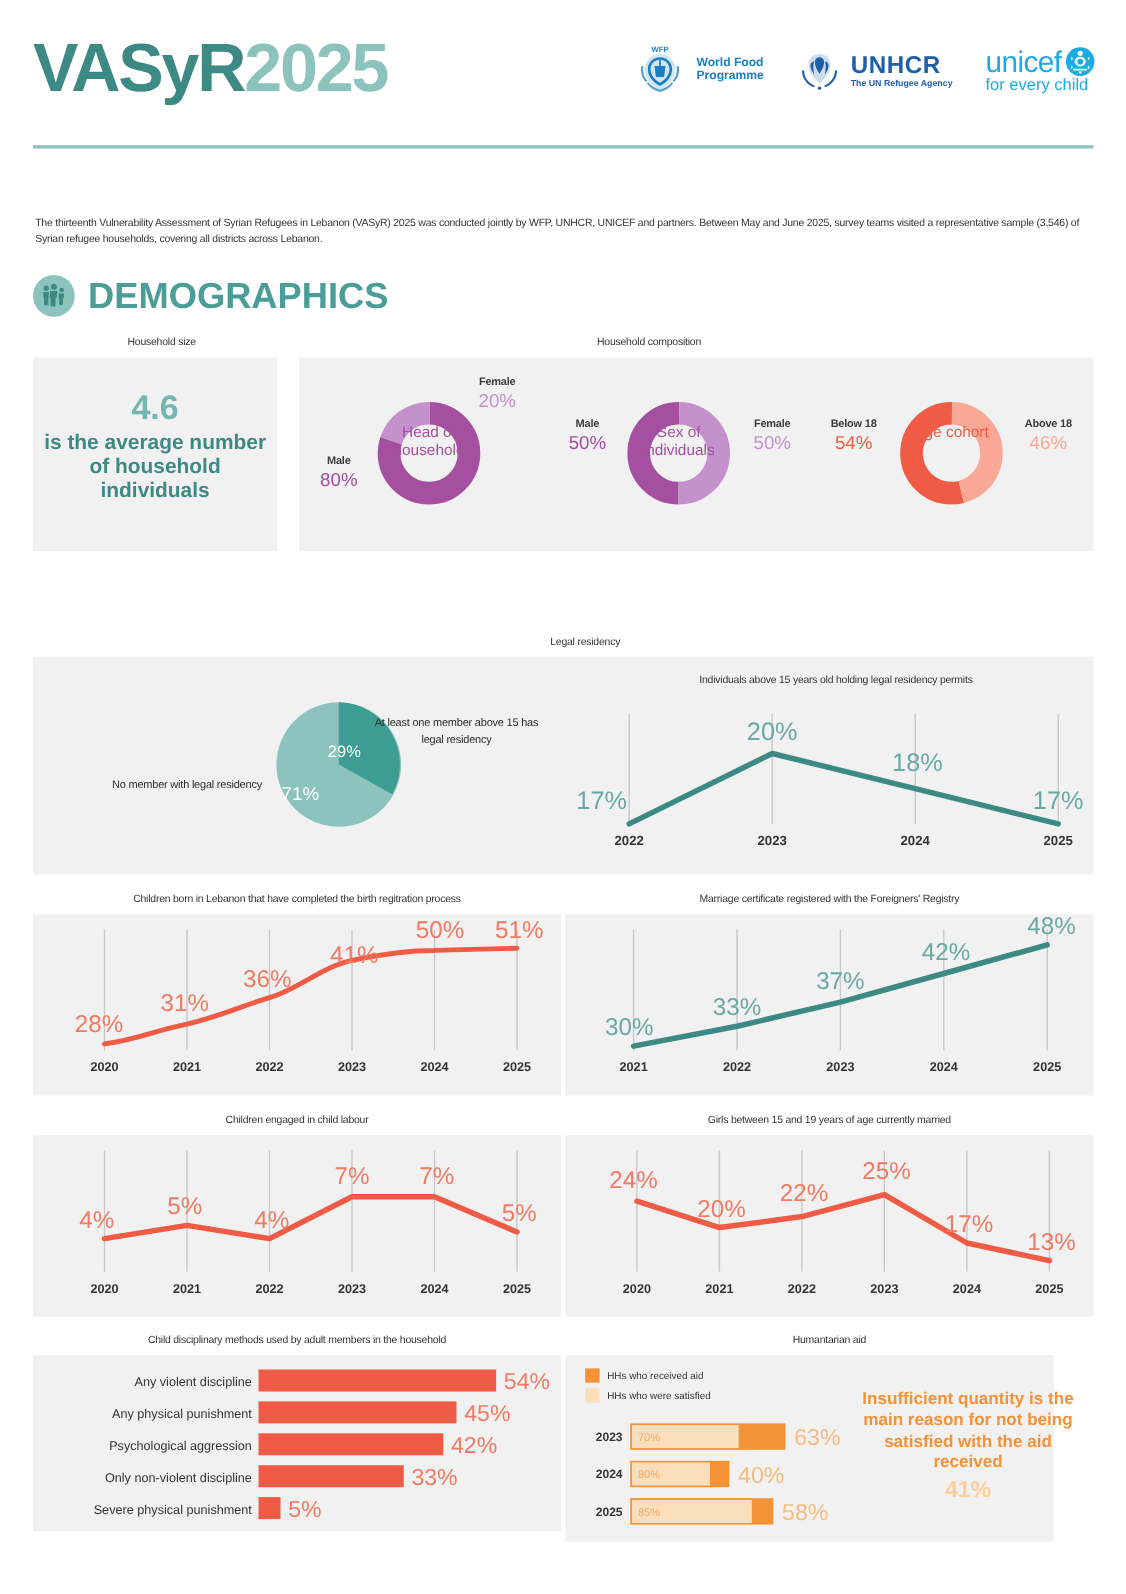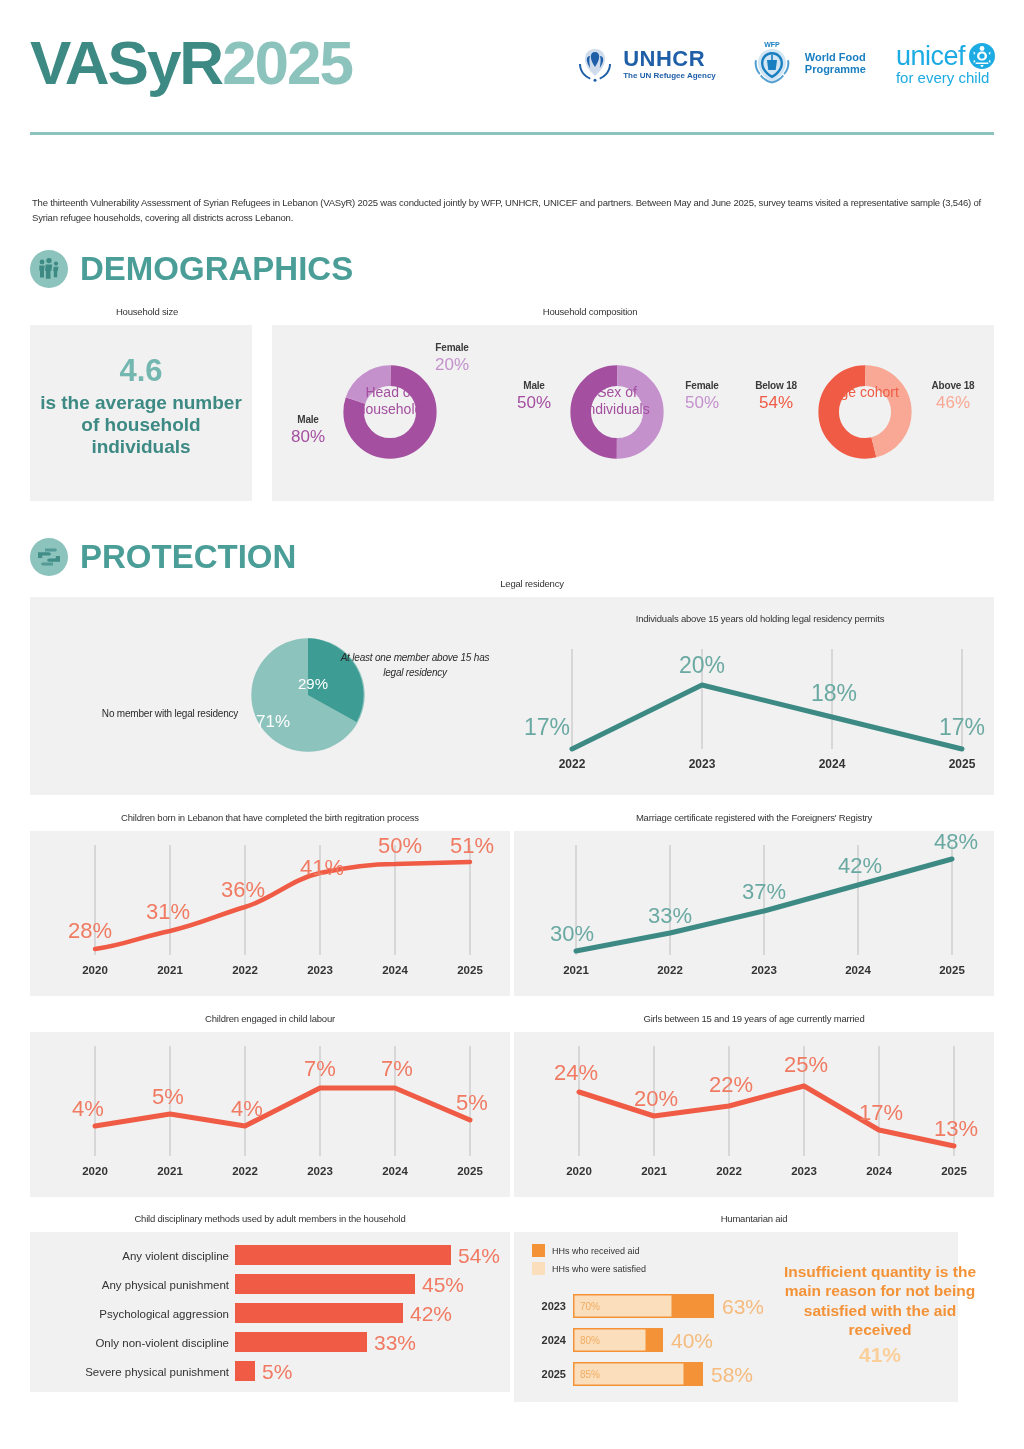--- a/index.html
+++ b/index.html
@@ -72,54 +72,54 @@
 </style>
 </head>
 <body>
 
 <div class="page">
 
   <div class="header">
     <div class="logo-vasyr"><span class="a">VASyR</span><span class="b">2025</span></div>
 
     <div class="partner-logos">
+
+      <div class="plogo">
+        <svg class="wfp-mark" width="52" height="52" viewBox="0 0 52 52">
+          <g fill="#1a7fc1">
+            <text x="26" y="9" font-size="7" font-weight="bold" text-anchor="middle" font-family="Liberation Sans, sans-serif">WFP</text>
+            <path d="M26 11c-8 0-14 6-14 14s6 15 14 19c8-4 14-11 14-19s-6-14-14-14z" opacity=".2"></path>
+            <path d="M26 14c-6.2 0-11 4.7-11 11 0 6.6 4.8 12 11 15.2C32.2 37 37 31.6 37 25c0-6.3-4.8-11-11-11zm0 2.4c4.8 0 8.6 3.7 8.6 8.6 0 5.2-3.7 9.5-8.6 12.3-4.9-2.8-8.6-7.1-8.6-12.3 0-4.9 3.8-8.6 8.6-8.6z"></path>
+            <path d="M21 22h10l-1.3 10h-7.4z"></path>
+            <rect x="25.2" y="16.5" width="1.6" height="6"></rect>
+            <path d="M9 22c-1.2 5 .5 11 4.3 14.8l1.3-1.4C11.4 32 10 26.8 11 22.4zM43 22c1.2 5-.5 11-4.3 14.8l-1.3-1.4C40.6 32 42 26.8 41 22.4z" opacity=".75"></path>
+            <path d="M14 38c3 4 7.5 6.6 12 7.6 4.5-1 9-3.6 12-7.6l-1.4-1.2C33.8 40.4 30 42.6 26 43.5c-4-0.9-7.8-3.1-10.6-6.7z" opacity=".75"></path>
+          </g>
+        </svg>
+        <span class="wfp-txt">World Food<br>Programme</span>
+      </div>
 
       <div class="plogo">
         <svg class="unhcr-mark" width="42" height="42" viewBox="0 0 42 42">
           <g fill="#1f5fa8">
             <path d="M21 6c-6 0-10 4-10 10 0 7 5 12 10 17 5-5 10-10 10-17 0-6-4-10-10-10z" opacity=".22"></path>
             <path d="M21 9c-2.6 0-4.2 2-4.2 4.6 0 4 2.1 7 4.2 10.4 2.1-3.4 4.2-6.4 4.2-10.4C25.2 11 23.6 9 21 9z"></path>
             <path d="M16 13c-2 0-3.2 1.6-3.2 3.6 0 3.3 1.8 5.8 3.4 8.4-.5-3-.8-5.3-.8-8 0-1.4.2-2.8.6-4z"></path>
             <path d="M26 13c2 0 3.2 1.6 3.2 3.6 0 3.3-1.8 5.8-3.4 8.4.5-3 .8-5.3.8-8 0-1.4-.2-2.8-.6-4z"></path>
             <path d="M5 21c0 7 4.5 13 11 15.4l.6-1.7C11 32.5 7 27.3 7 21z"></path>
             <path d="M37 21c0 7-4.5 13-11 15.4l-.6-1.7C30.9 32.5 35 27.3 35 21z"></path>
             <circle cx="21" cy="37.2" r="1.5"></circle>
           </g>
         </svg>
         <span class="plogo-txt">
           <span class="big">UNHCR</span>
           <span class="small">The UN Refugee Agency</span>
         </span>
       </div>
 
-      <div class="plogo">
-        <svg class="wfp-mark" width="52" height="52" viewBox="0 0 52 52">
-          <g fill="#1a7fc1">
-            <text x="26" y="9" font-size="7" font-weight="bold" text-anchor="middle" font-family="Liberation Sans, sans-serif">WFP</text>
-            <path d="M26 11c-8 0-14 6-14 14s6 15 14 19c8-4 14-11 14-19s-6-14-14-14z" opacity=".2"></path>
-            <path d="M26 14c-6.2 0-11 4.7-11 11 0 6.6 4.8 12 11 15.2C32.2 37 37 31.6 37 25c0-6.3-4.8-11-11-11zm0 2.4c4.8 0 8.6 3.7 8.6 8.6 0 5.2-3.7 9.5-8.6 12.3-4.9-2.8-8.6-7.1-8.6-12.3 0-4.9 3.8-8.6 8.6-8.6z"></path>
-            <path d="M21 22h10l-1.3 10h-7.4z"></path>
-            <rect x="25.2" y="16.5" width="1.6" height="6"></rect>
-            <path d="M9 22c-1.2 5 .5 11 4.3 14.8l1.3-1.4C11.4 32 10 26.8 11 22.4zM43 22c1.2 5-.5 11-4.3 14.8l-1.3-1.4C40.6 32 42 26.8 41 22.4z" opacity=".75"></path>
-            <path d="M14 38c3 4 7.5 6.6 12 7.6 4.5-1 9-3.6 12-7.6l-1.4-1.2C33.8 40.4 30 42.6 26 43.5c-4-0.9-7.8-3.1-10.6-6.7z" opacity=".75"></path>
-          </g>
-        </svg>
-        <span class="wfp-txt">World Food<br>Programme</span>
-      </div>
-
       <div class="unicef">
         <span class="u1">
           <span>unicef</span>
           <svg width="28" height="28" viewBox="0 0 28 28">
             <circle cx="14" cy="14" r="13" fill="#1cabe2"></circle>
             <g fill="#fff">
               <circle cx="14" cy="6.5" r="2.4"></circle>
               <path d="M14 9.5c-3 0-5 2-5 4.5s2 4.5 5 4.5 5-2 5-4.5-2-4.5-5-4.5zm0 2a2.6 2.6 0 110 5.2 2.6 2.6 0 010-5.2z"></path>
               <path d="M5.5 9.5l2 1.6-1.6 2zM22.5 9.5l-2 1.6 1.6 2zM5.5 21l2-1.6-1.6-2zM22.5 21l-2-1.6 1.6-2zM14 25.4l1.8-2.4h-3.6z"></path>
               <rect x="7.5" y="20.5" width="13" height="1.5" rx=".7"></rect>
@@ -199,44 +199,31 @@
     <div class="dlab" style="left:464px;top:55px;width:80px;">
       <span class="nm">Below 18</span>
       <span class="vl" style="color:#ef5b45;">54%</span>
     </div>
     <div class="dlab" style="left:642px;top:55px;width:78px;">
       <span class="nm">Above 18</span>
       <span class="vl" style="color:#f8a894;">46%</span>
     </div>
   </div>
 
-  <div class="sec-head" style="left:30px;top:538px;">
-    <span class="sec-badge">
-      <svg width="26" height="26" viewBox="0 0 26 26">
-        <g fill="#3d8a84">
-          <path d="M2 8.2h10.6c1.3 0 2.2.8 2.2 1.7s-.9 1.7-2.2 1.7H7.4c-.9 0-1.5.5-1.5 1.2s.6 1.2 1.5 1.2H2z" opacity=".95"></path>
-          <path d="M24 17.8H13.4c-1.3 0-2.2-.8-2.2-1.7s.9-1.7 2.2-1.7h5.2c.9 0 1.5-.5 1.5-1.2s-.6-1.2-1.5-1.2H24z" opacity=".95"></path>
-          <path d="M9 4.6h10c1 0 1.8.6 1.8 1.4S20 7.4 19 7.4H9z" opacity=".7"></path>
-          <path d="M17 21.4H7c-1 0-1.8-.6-1.8-1.4s.8-1.4 1.8-1.4h10z" opacity=".7"></path>
-        </g>
-      </svg>
-    </span>
-    <span class="sec-title">PROTECTION</span>
-  </div>
 
   <div class="cap" style="left:412px;top:578px;width:240px;">Legal residency</div>
   <div class="panel" style="left:30px;top:597px;width:964px;height:198px;">
 
     <svg width="126" height="126" viewBox="0 0 100 100" style="position:absolute;left:215px;top:35px;">
       <circle cx="50" cy="50" r="45" fill="#8cc3bd"></circle>
       <path d="M50 50 L50 5 A45 45 0 0 1 88.6 71.5 Z" fill="#3d9c93"></path>
     </svg>
     <div style="position:absolute;left:268px;top:78px;font-size:15px;color:#ffffff;">29%</div>
     <div style="position:absolute;left:226px;top:115px;font-size:17px;color:#ffffff;">71%</div>
-    <div class="pielab" style="left:310px;top:54px;width:150px;text-align:center;font-style:italic;">At least one member above 15 has legal residency</div>
+    <div class="pielab" style="left:310px;top:54px;width:150px;text-align:center;">At least one member above 15 has legal residency</div>
     <div class="pielab" style="left:70px;top:110px;width:140px;text-align:center;">No member with legal residency</div>
 
     <div class="cap" style="left:510px;top:16px;width:440px;">Individuals above 15 years old holding legal residency permits</div>
 
     <svg width="440" height="140" viewBox="0 0 440 140" style="position:absolute;left:512px;top:40px;">
       <g stroke="#c9c9c9" stroke-width="1.3">
         <line x1="30" y1="12" x2="30" y2="112"></line>
         <line x1="160" y1="12" x2="160" y2="112"></line>
         <line x1="290" y1="12" x2="290" y2="112"></line>
         <line x1="420" y1="12" x2="420" y2="112"></line>

